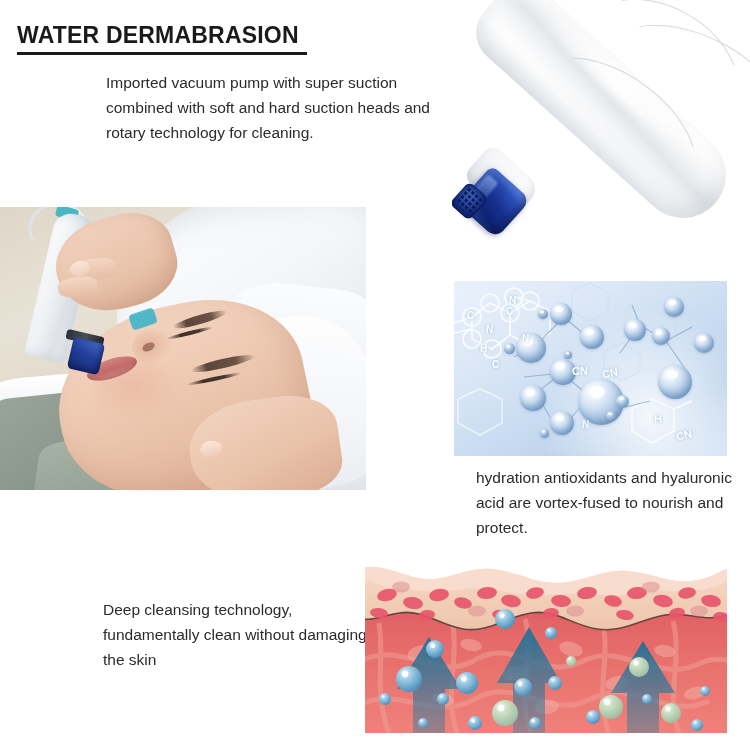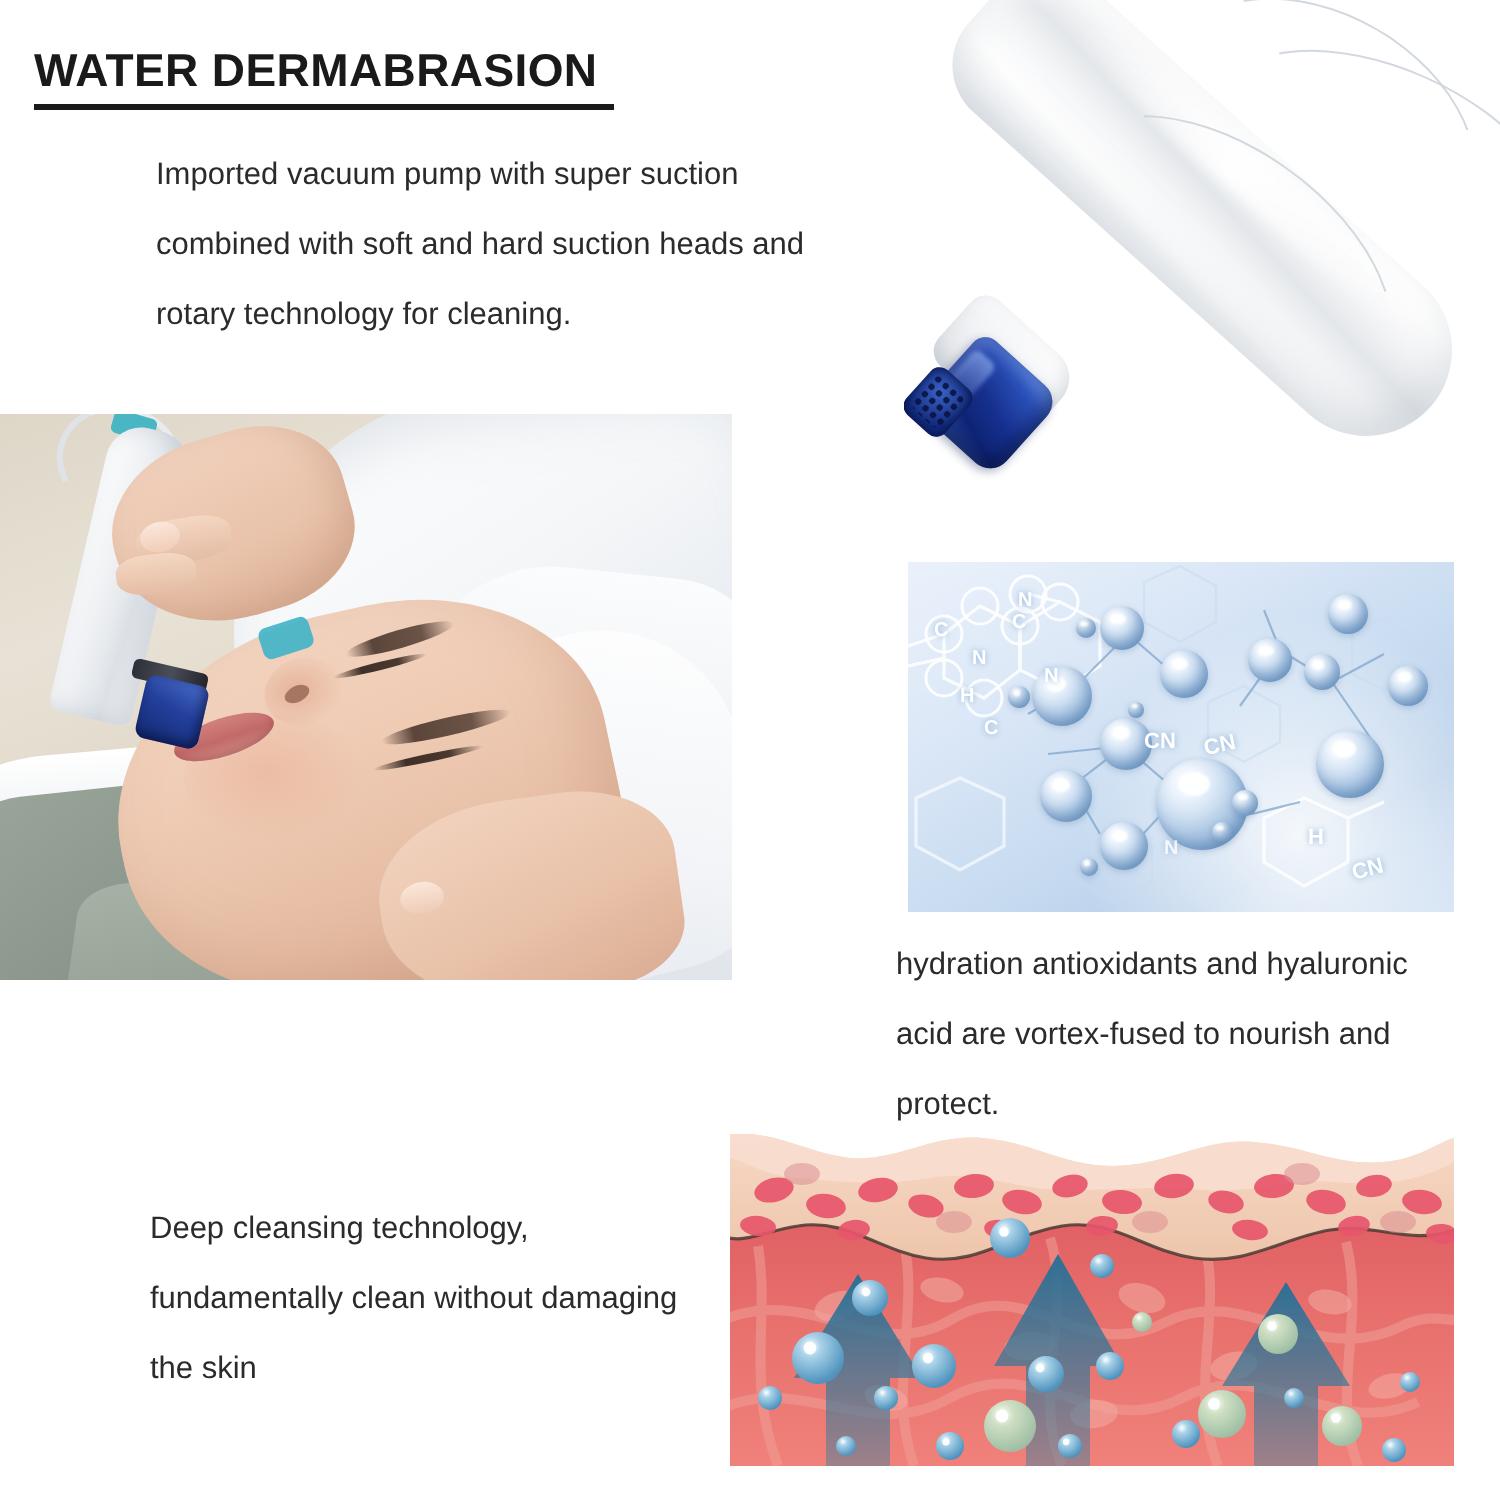--- a/index.html
+++ b/index.html
@@ -39,23 +39,24 @@
     top: 52px;
     width: 290px;
     height: 3px;
     background: #1a1a1a;
   }
 
   
   .para {
     position: absolute;
     font-size: 15.5px;
-    line-height: 35px;
+    line-height: 25px;
     color: #2b2b2b;
     white-space: pre-line;
+    margin-left: 28px;
   }
   #para-intro  { left: 78px;  top: 70px;  width: 360px; }
   #para-hydra  { left: 448px; top: 465px; width: 270px; }
   #para-deep   { left: 75px;  top: 597px; width: 280px; }
 
   
   .media { position: absolute; overflow: hidden; }
 
   
   #device-photo {

